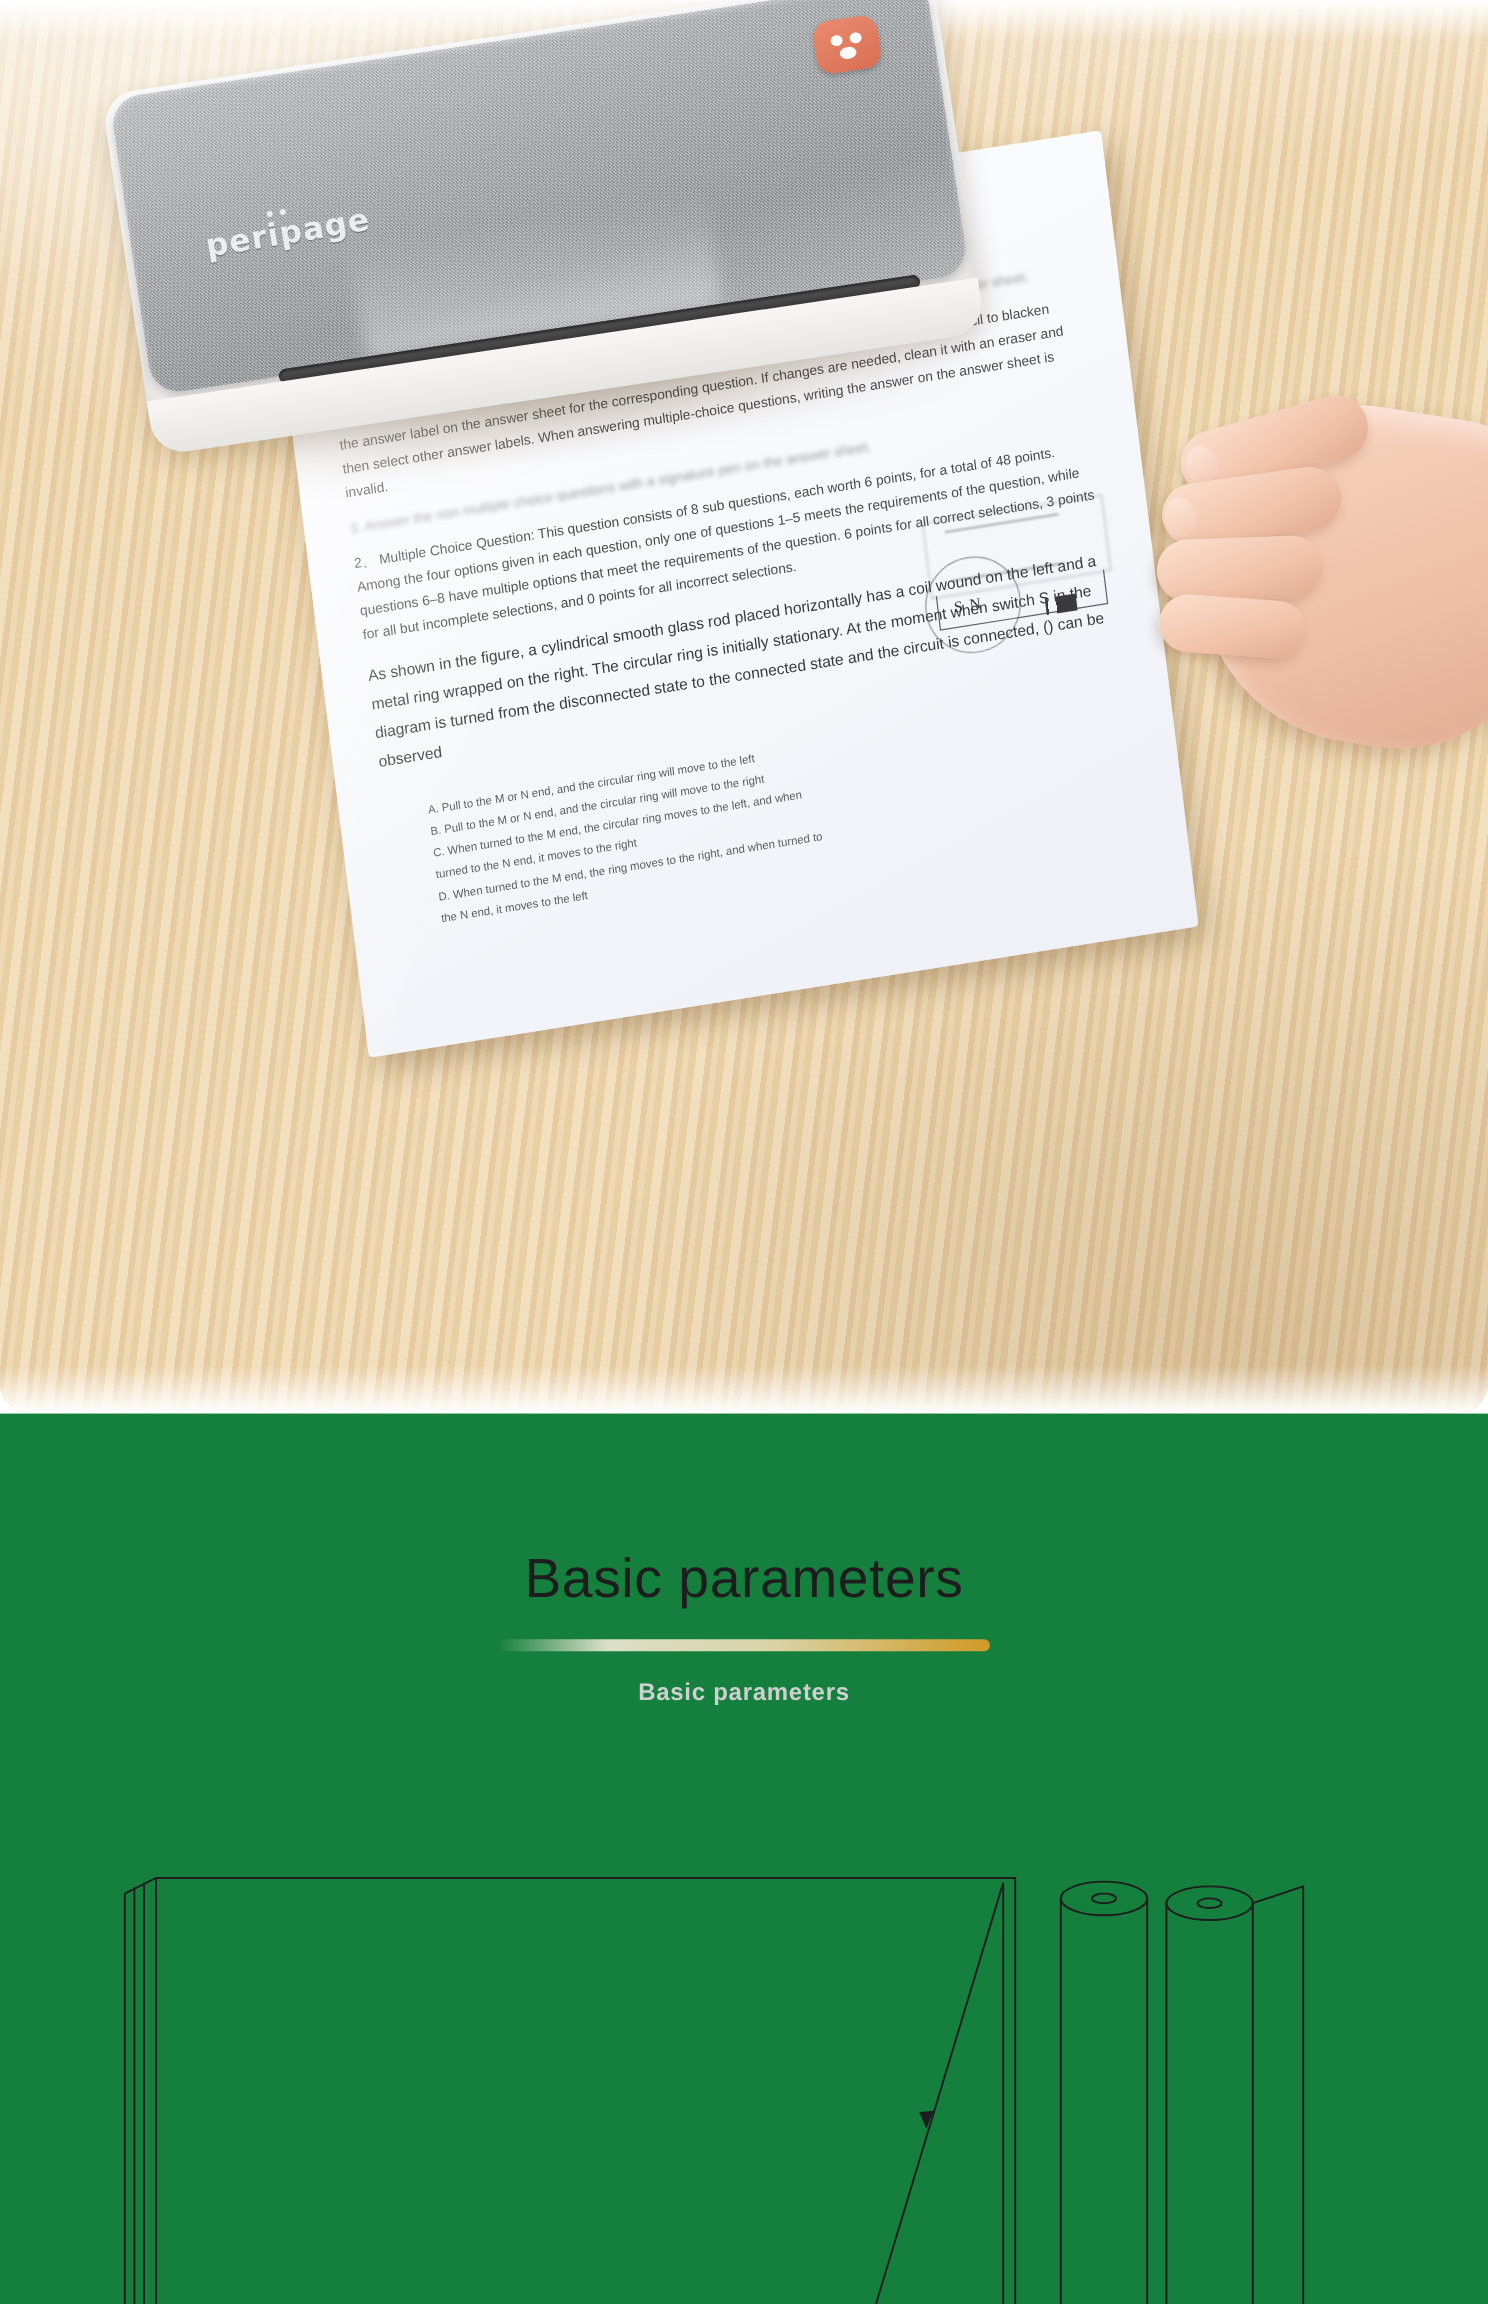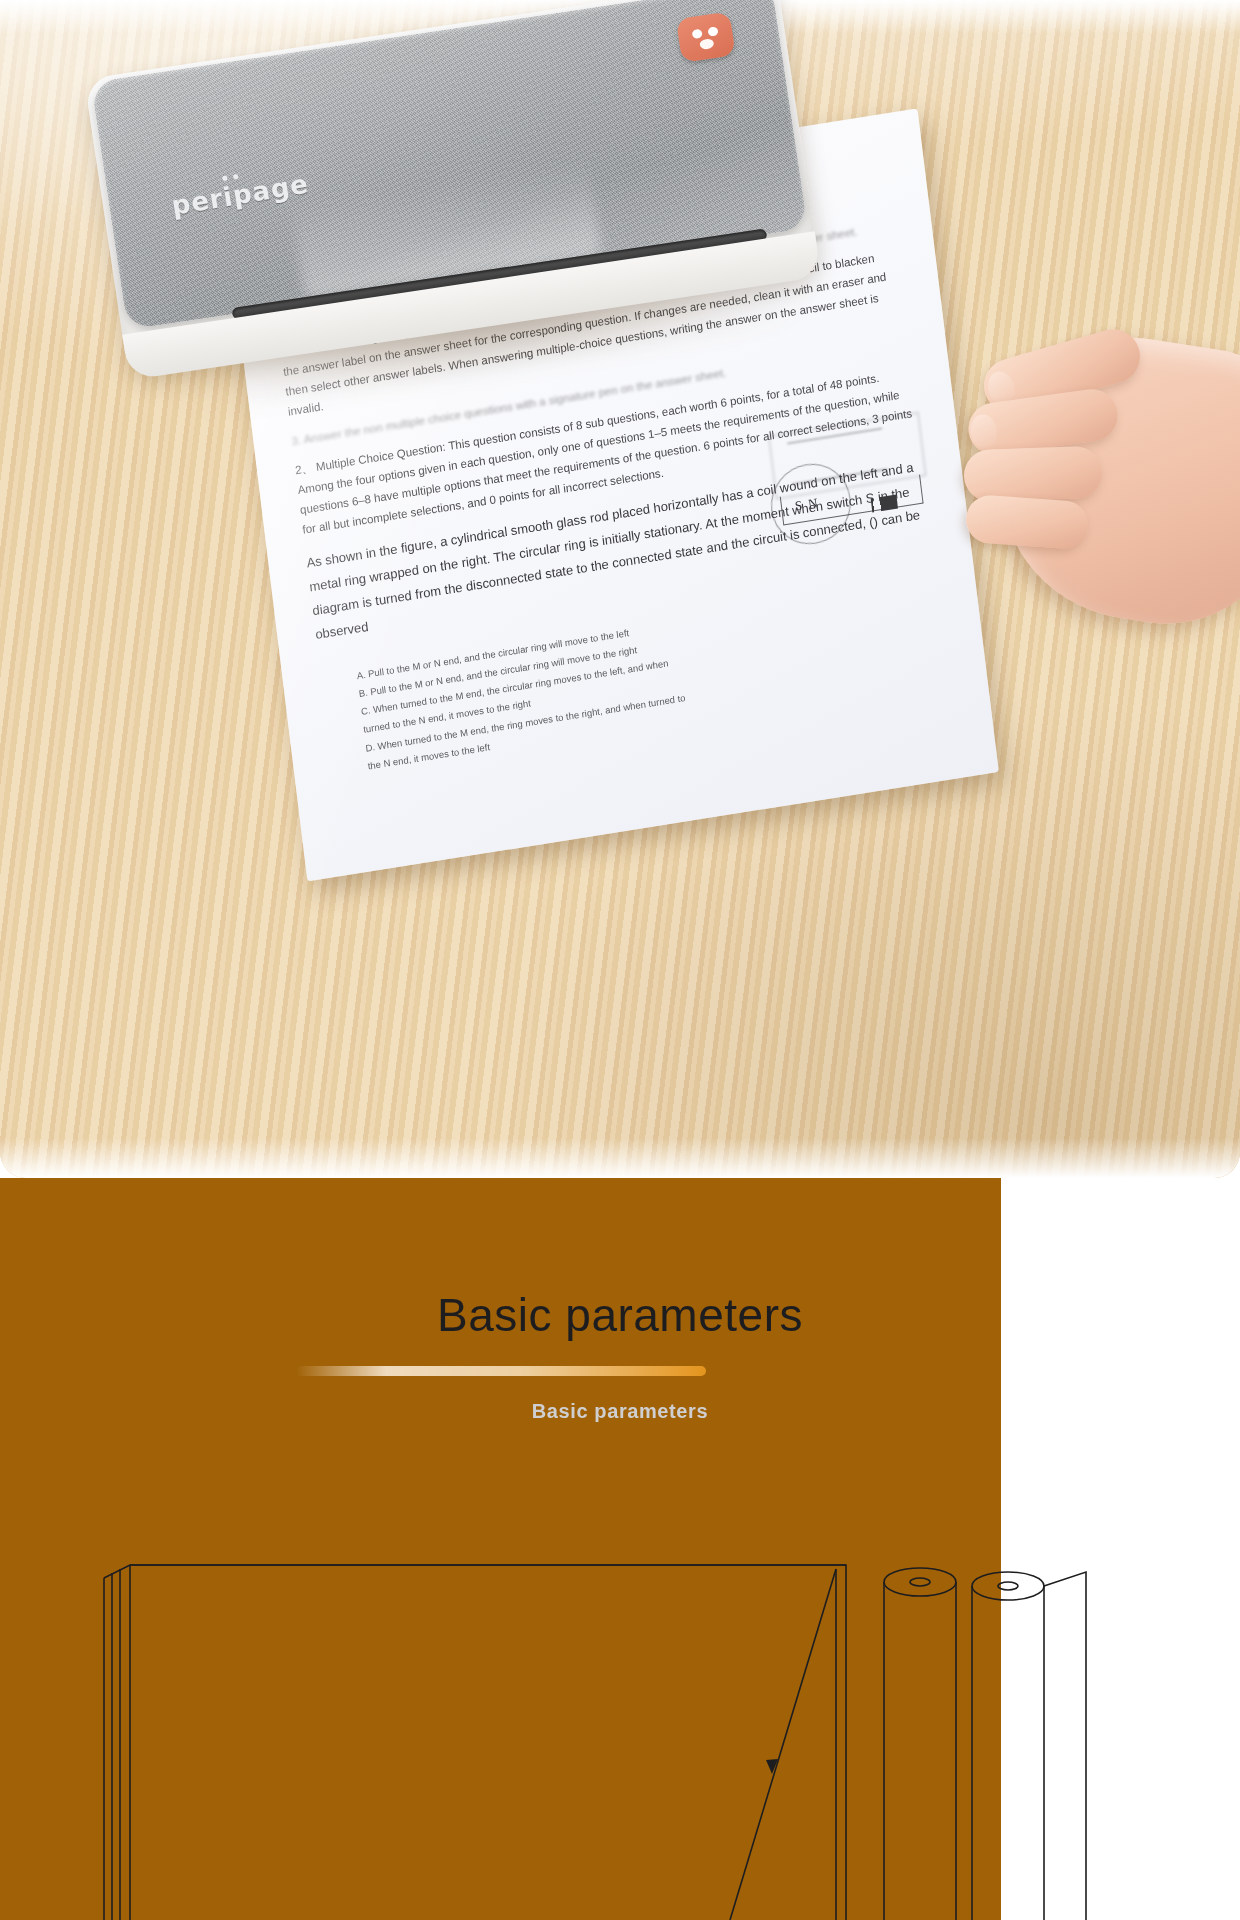--- a/index.html
+++ b/index.html
@@ -358,23 +358,23 @@
     opacity: .9;
   }
   .finger.f1 .nail { left: 4px; top: 10px; }
   .finger.f2 .nail { left: 2px; top: 10px; }
 
   
   .section {
     position: absolute;
     left: 0;
     top: 1178px;
-    width: 1001px;
+    width: 1240px;
     height: 742px;
-    background: #a16207;
+    background: #15803d;
   }
   .section-title {
     position: absolute;
     left: 0;
     top: 110px;
     width: 1240px;
     text-align: center;
     font-size: 46px;
     color: #1d1d1f;
     font-family: "Liberation Sans", sans-serif;

